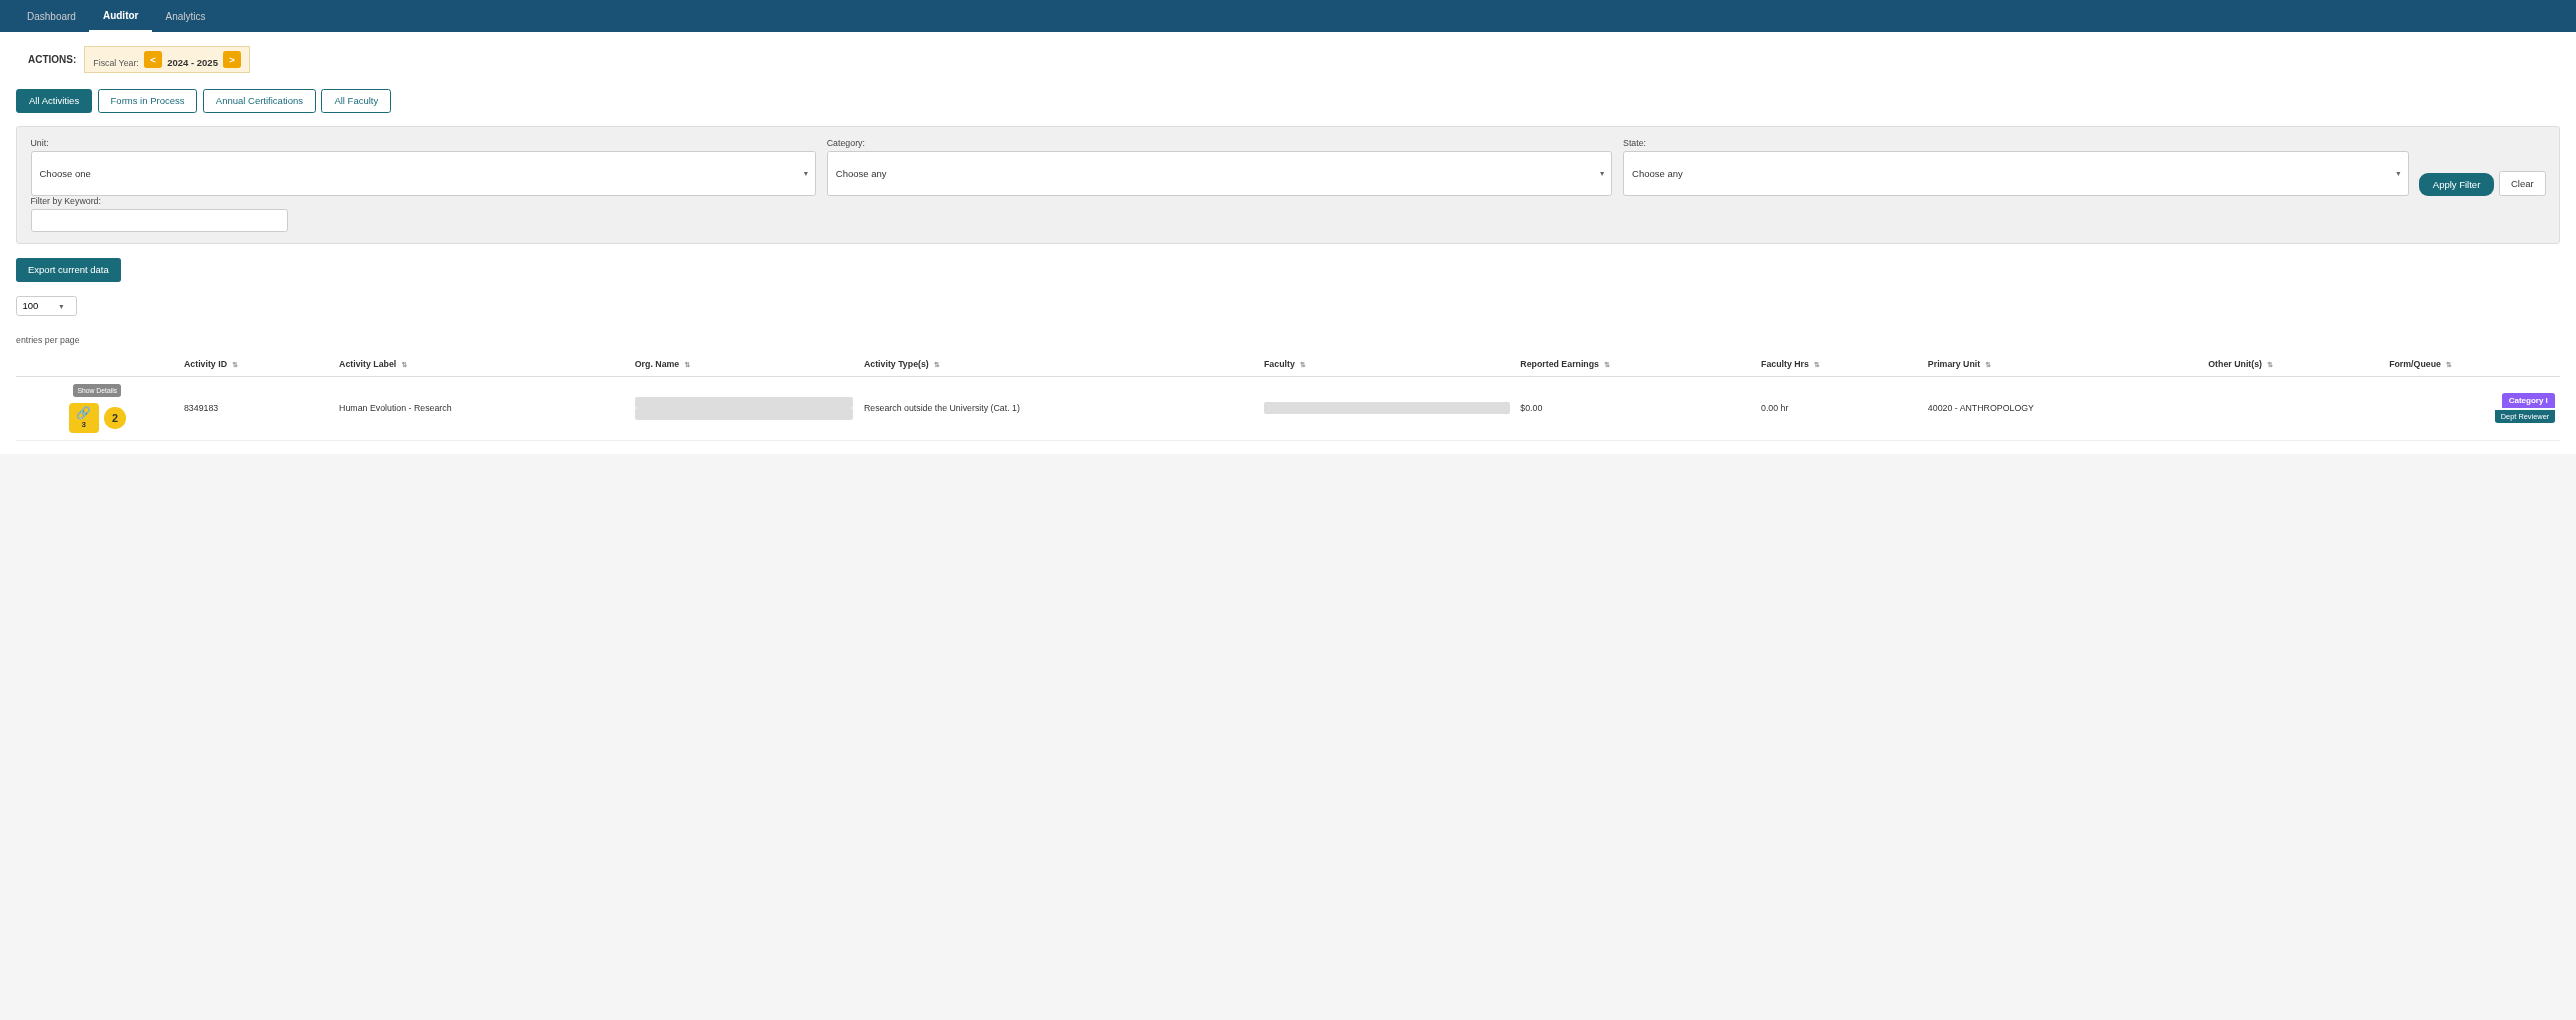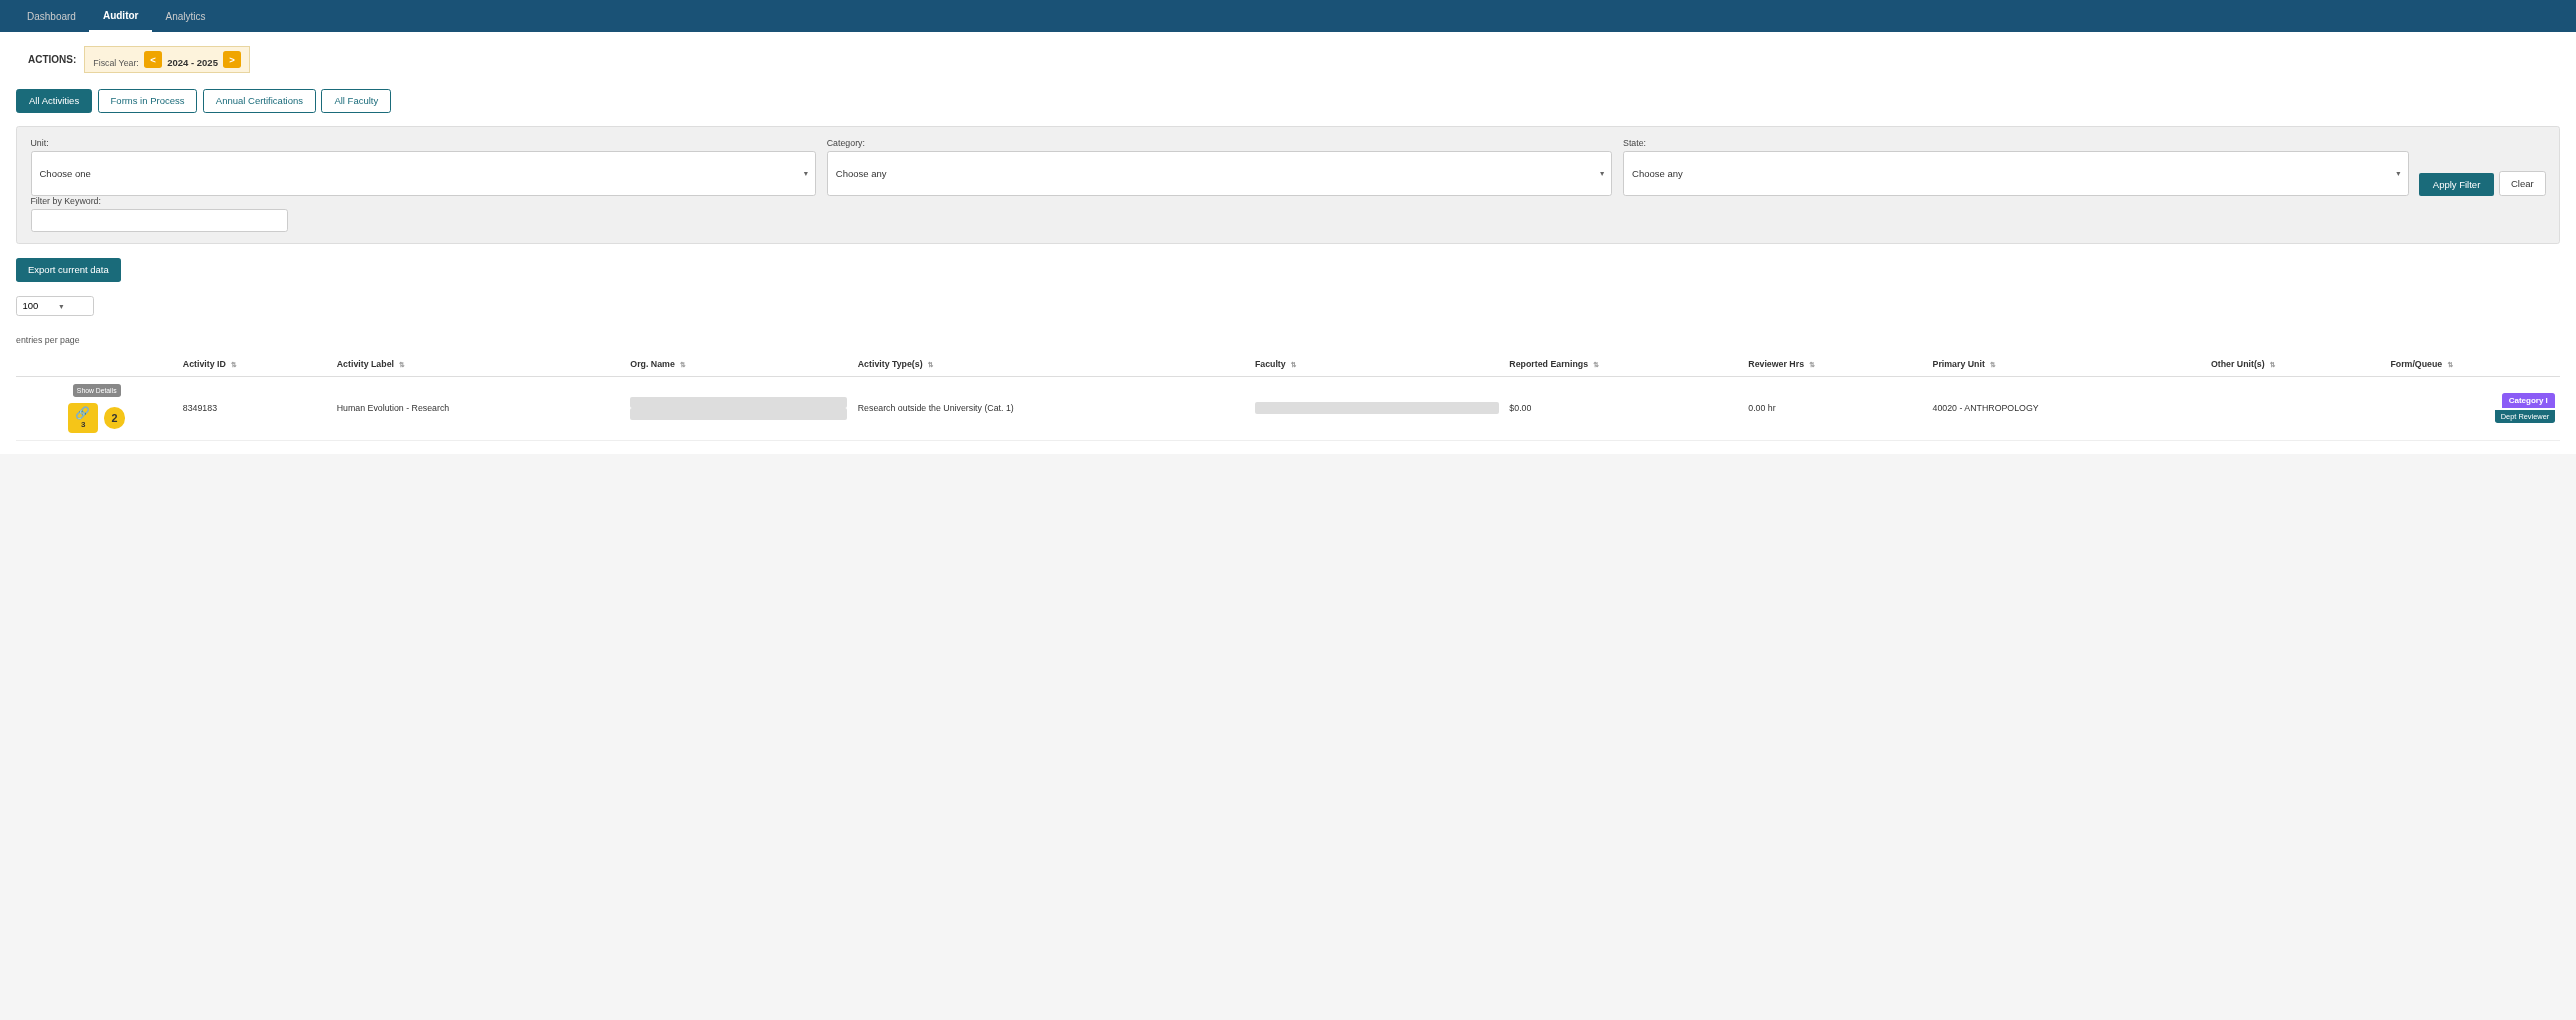--- a/index.html
+++ b/index.html
@@ -131,21 +131,21 @@
     .filter-buttons {
       display: flex;
       gap: 5.4px;
       align-items: flex-end;
       padding-bottom: 0;
     }
     .apply-filter-btn {
       background: #1a6b7a;
       color: #fff;
       border: none;
-      border-radius: 2px;
+      border-radius: 9px;
       padding: 6px 13.5px;
       cursor: pointer;
       font-size: 9.5px;
       font-weight: 500;
       white-space: nowrap;
     }
     .clear-btn {
       background: #fff;
       color: #333;
       border: 0.7px solid #ccc;
@@ -193,21 +193,21 @@
       display: inline-block;
       width: 54px;
     }
     .entries-select {
       padding: 3.4px 5.4px;
       border: 0.7px solid #ccc;
       border-radius: 2.7px;
       font-size: 9.5px;
       background: #fff;
       appearance: none;
-      width: 78px;
+      width: 61px;
       cursor: pointer;
     }
     .entries-select-wrapper::after {
       content: '▼';
       position: absolute;
       right: 5.4px;
       top: 50%;
       transform: translateY(-50%);
       font-size: 6.8px;
       color: #666;
@@ -429,21 +429,21 @@
           </th>
           <th>
             <span>Faculty</span>
             <span class="sort-arrows">⇅</span>
           </th>
           <th>
             <span>Reported Earnings</span>
             <span class="sort-arrows">⇅</span>
           </th>
           <th>
-            <span>Reviewer Hrs</span>
+            <span>Faculty Hrs</span>
             <span class="sort-arrows">⇅</span>
           </th>
           <th>
             <span>Primary Unit</span>
             <span class="sort-arrows">⇅</span>
           </th>
           <th>
             <span>Other Unit(s)</span>
             <span class="sort-arrows">⇅</span>
           </th>

